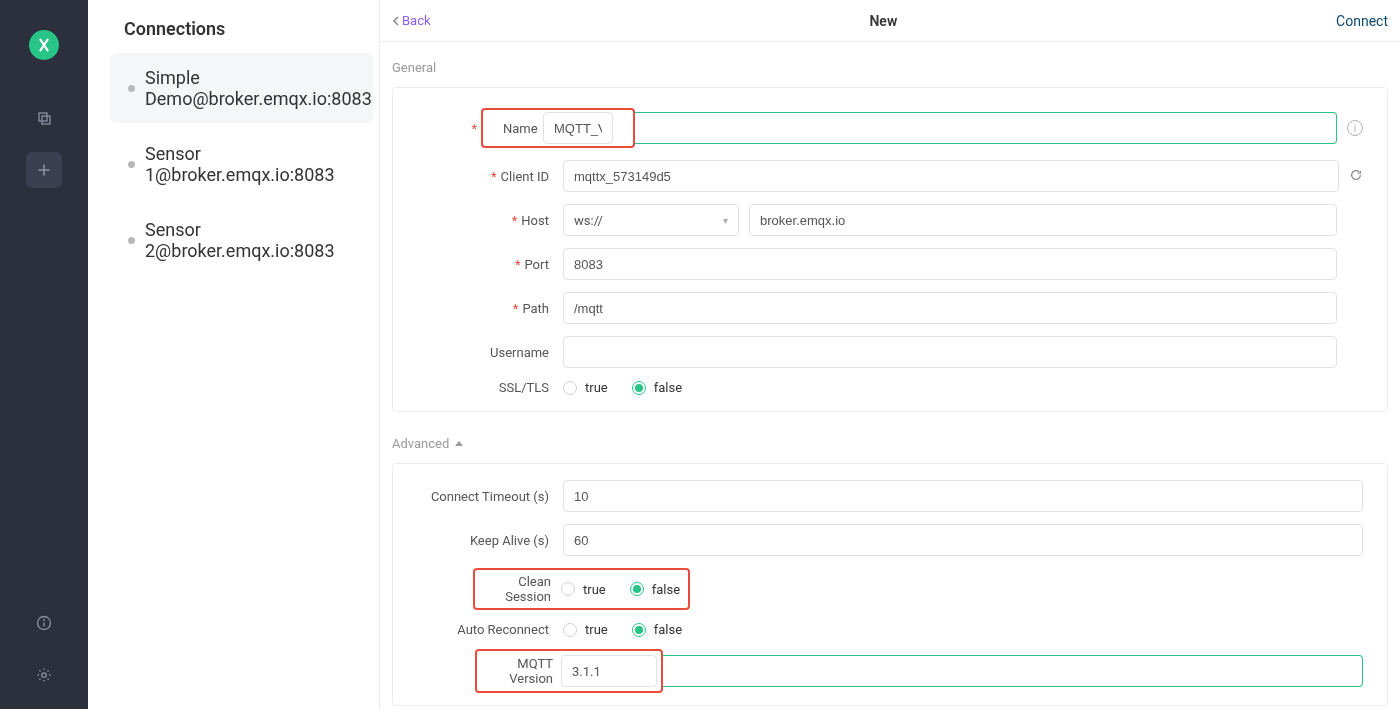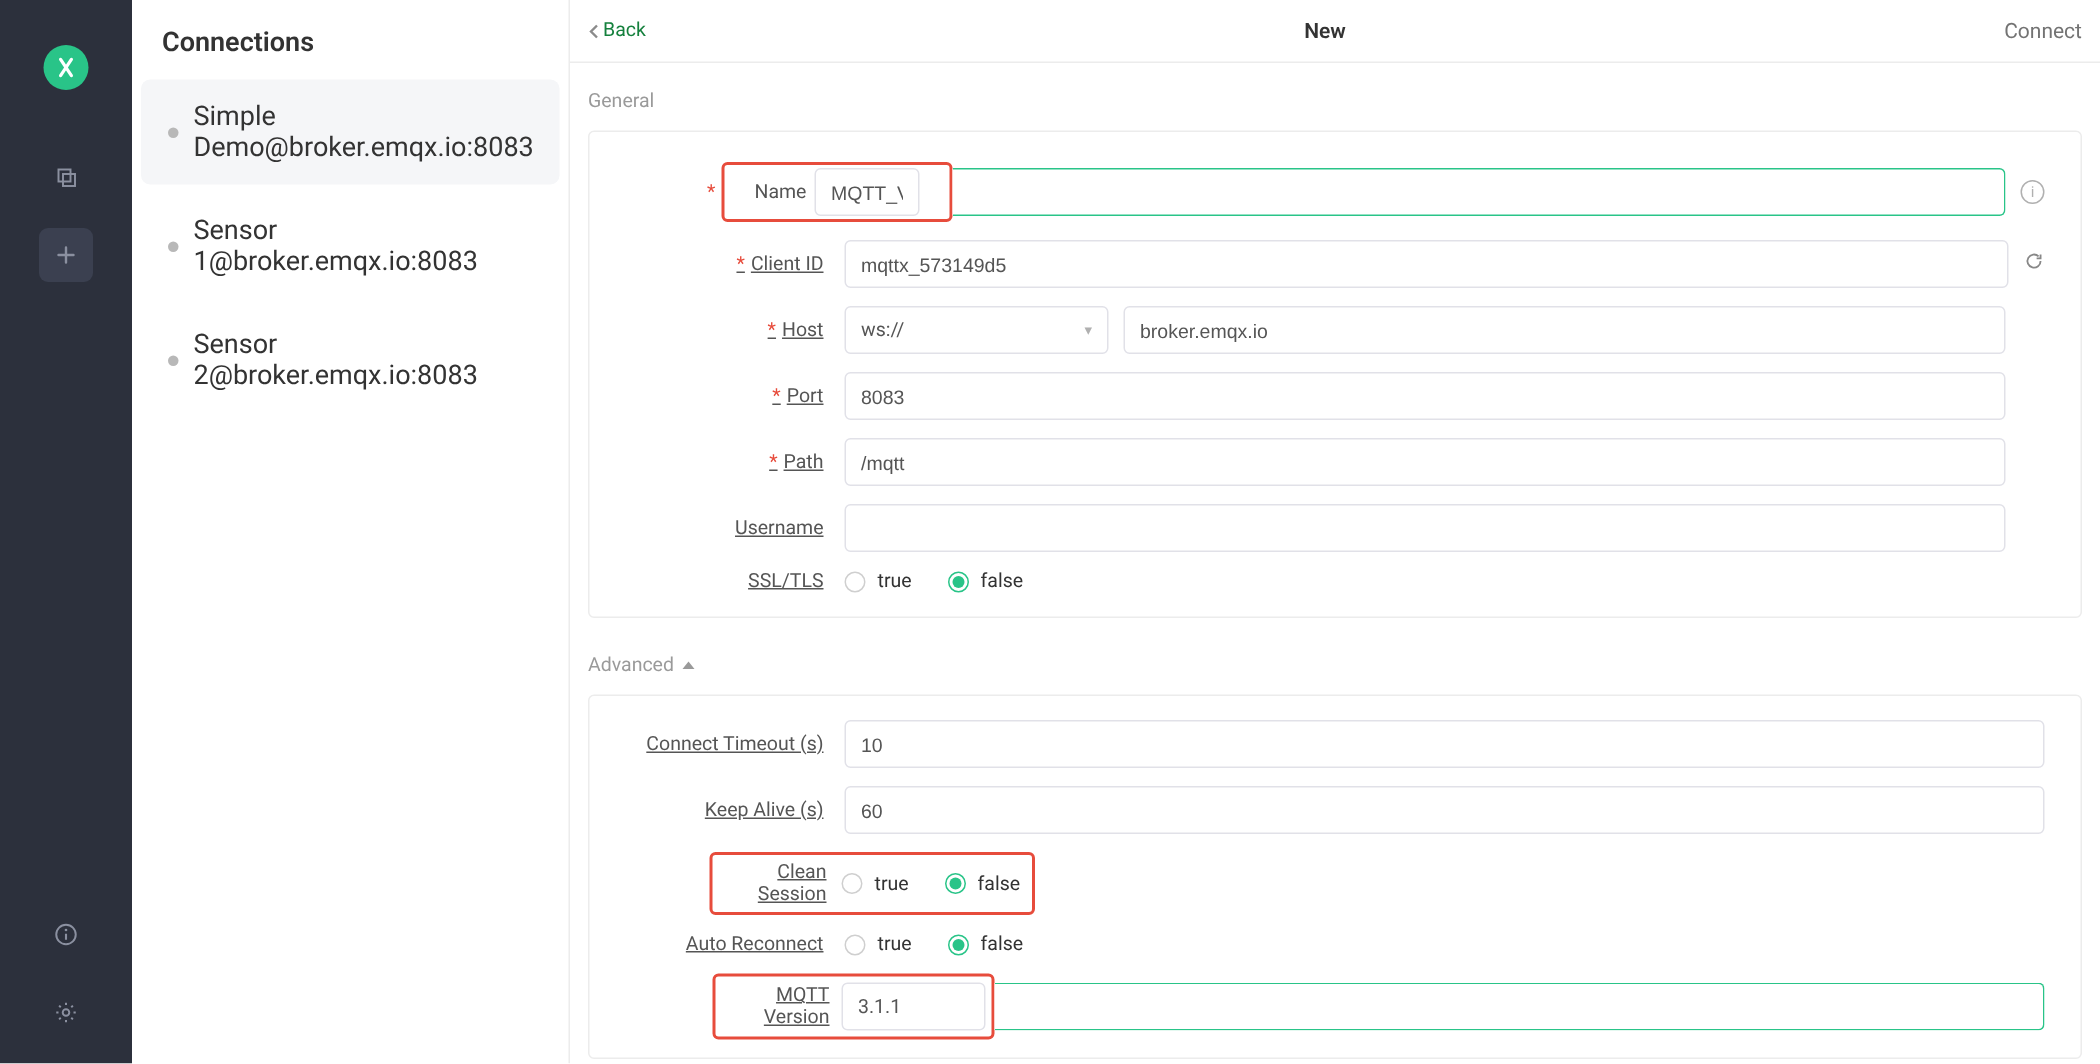--- a/index.html
+++ b/index.html
@@ -8,44 +8,44 @@
     
     
     .rail { width: 88px; background: #2C303C; display: flex; flex-direction: column; align-items: center; padding-top: 30px; }
     .rail-logo { width: 30px; height: 30px; border-radius: 50%; background: #29C488; display: flex; align-items: center; justify-content: center; margin-bottom: 40px; }
     .rail-btn { width: 36px; height: 36px; border-radius: 6px; display: flex; align-items: center; justify-content: center; margin-bottom: 16px; cursor: pointer; }
     .rail-btn.active { background: #3B4050; }
     .rail-spacer { flex: 1; }
     .rail-icon { color: #8B90A0; }
     
     
-    .sidebar { width: 292px; background: #fff; border-right: 1px solid #ECECEC; display: flex; flex-direction: column; }
+    .sidebar { width: 292px; background: #fff; border-right: 1px solid #ECECEC; display: flex; flex-direction: column; padding-left: 16px; }
     .sidebar-title { font-size: 18px; font-weight: 600; padding: 18px 20px 14px; color: #333; }
     .conn-item { padding: 14px 18px; cursor: pointer; display: flex; align-items: center; gap: 10px; font-size: 18px; color: #333; border-radius: 6px; margin: 0 6px 6px; }
     .conn-item.active { background: #F5F6F8; }
     .conn-dot { width: 7px; height: 7px; border-radius: 50%; background: #B8B8B8; flex-shrink: 0; }
     
     
     .main { flex: 1; display: flex; flex-direction: column; overflow: hidden; }
     .topbar { height: 42px; border-bottom: 1px solid #ECECEC; display: flex; align-items: center; padding: 0 12px; }
-    .back-btn { color: #15803d; font-size: 13px; cursor: pointer; display: flex; align-items: center; gap: 2px; }
+    .back-btn { color: #8b5cf6; font-size: 13px; cursor: pointer; display: flex; align-items: center; gap: 2px; }
     .topbar-title { flex: 1; text-align: center; font-weight: 600; font-size: 14px; }
-    .connect-btn { color: #737373; font-size: 14px; cursor: pointer; }
+    .connect-btn { color: #0c4a6e; font-size: 14px; cursor: pointer; }
     
     .form-area { flex: 1; overflow-y: auto; padding: 18px 12px; }
     .section-title { color: #9A9A9A; font-size: 13px; margin-bottom: 12px; display: flex; align-items: center; gap: 6px; }
     .section-title.collapsible { cursor: pointer; }
     .caret-up { width: 0; height: 0; border-left: 4px solid transparent; border-right: 4px solid transparent; border-bottom: 5px solid #9A9A9A; }
     
     .panel { border: 1px solid #ECECEC; border-radius: 4px; padding: 20px 24px 16px; margin-bottom: 24px; }
     .panel.tight { padding: 16px 24px 12px; }
     
     .row { display: flex; align-items: center; margin-bottom: 12px; }
     .row:last-child { margin-bottom: 0; }
-    .label { width: 146px; text-align: right; padding-right: 14px; font-size: 13px; color: #555; flex-shrink: 0; text-decoration: underline; }
+    .label { width: 146px; text-align: right; padding-right: 14px; font-size: 13px; color: #555; flex-shrink: 0; }
     .req { color: #E74C3C; margin-right: 4px; }
     .field { flex: 1; display: flex; align-items: center; gap: 10px; }
     
     .input, .select { height: 32px; border: 1px solid #E1E1E8; border-radius: 4px; padding: 0 10px; font-size: 13px; background: #fff; color: #555; width: 100%; }
     .select { position: relative; display: flex; align-items: center; cursor: pointer; }
     .select-arrow { position: absolute; right: 10px; color: #B0B0B0; font-size: 10px; }
     .input.green, .select.green { border-color: #29C488; }
     
     .host-row .field { gap: 10px; }
     .host-scheme { width: 176px; flex-shrink: 0; }

